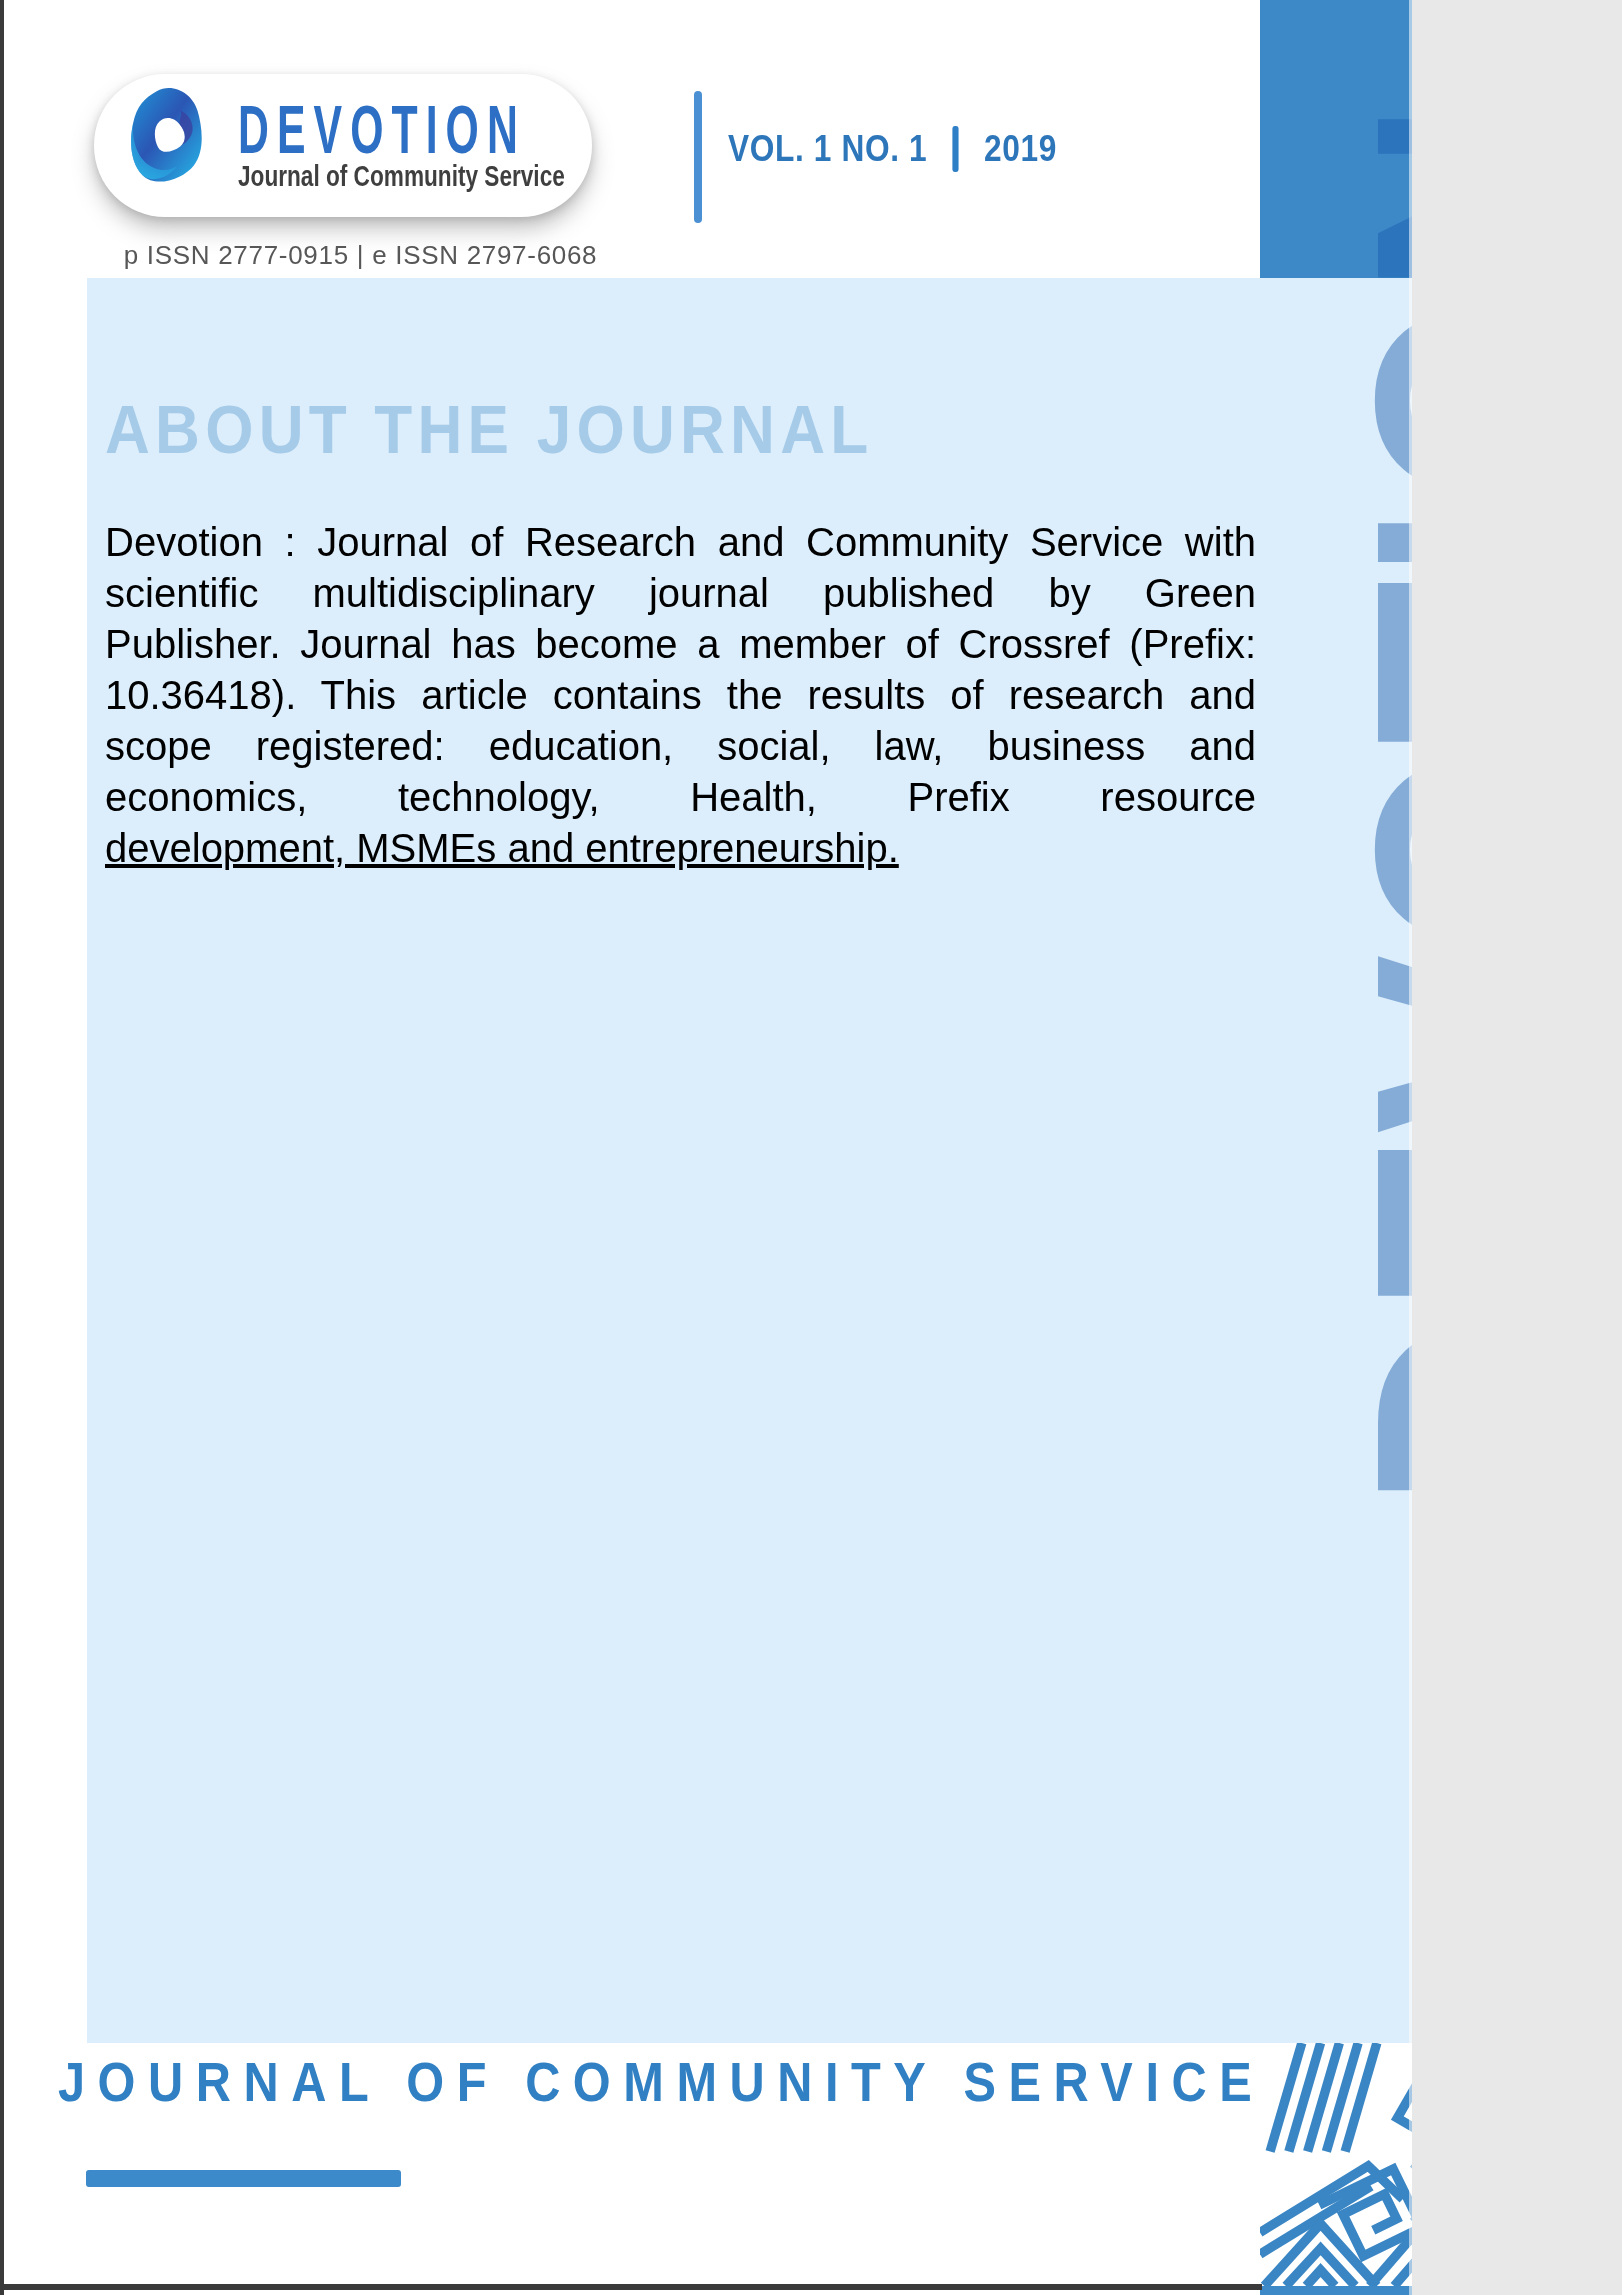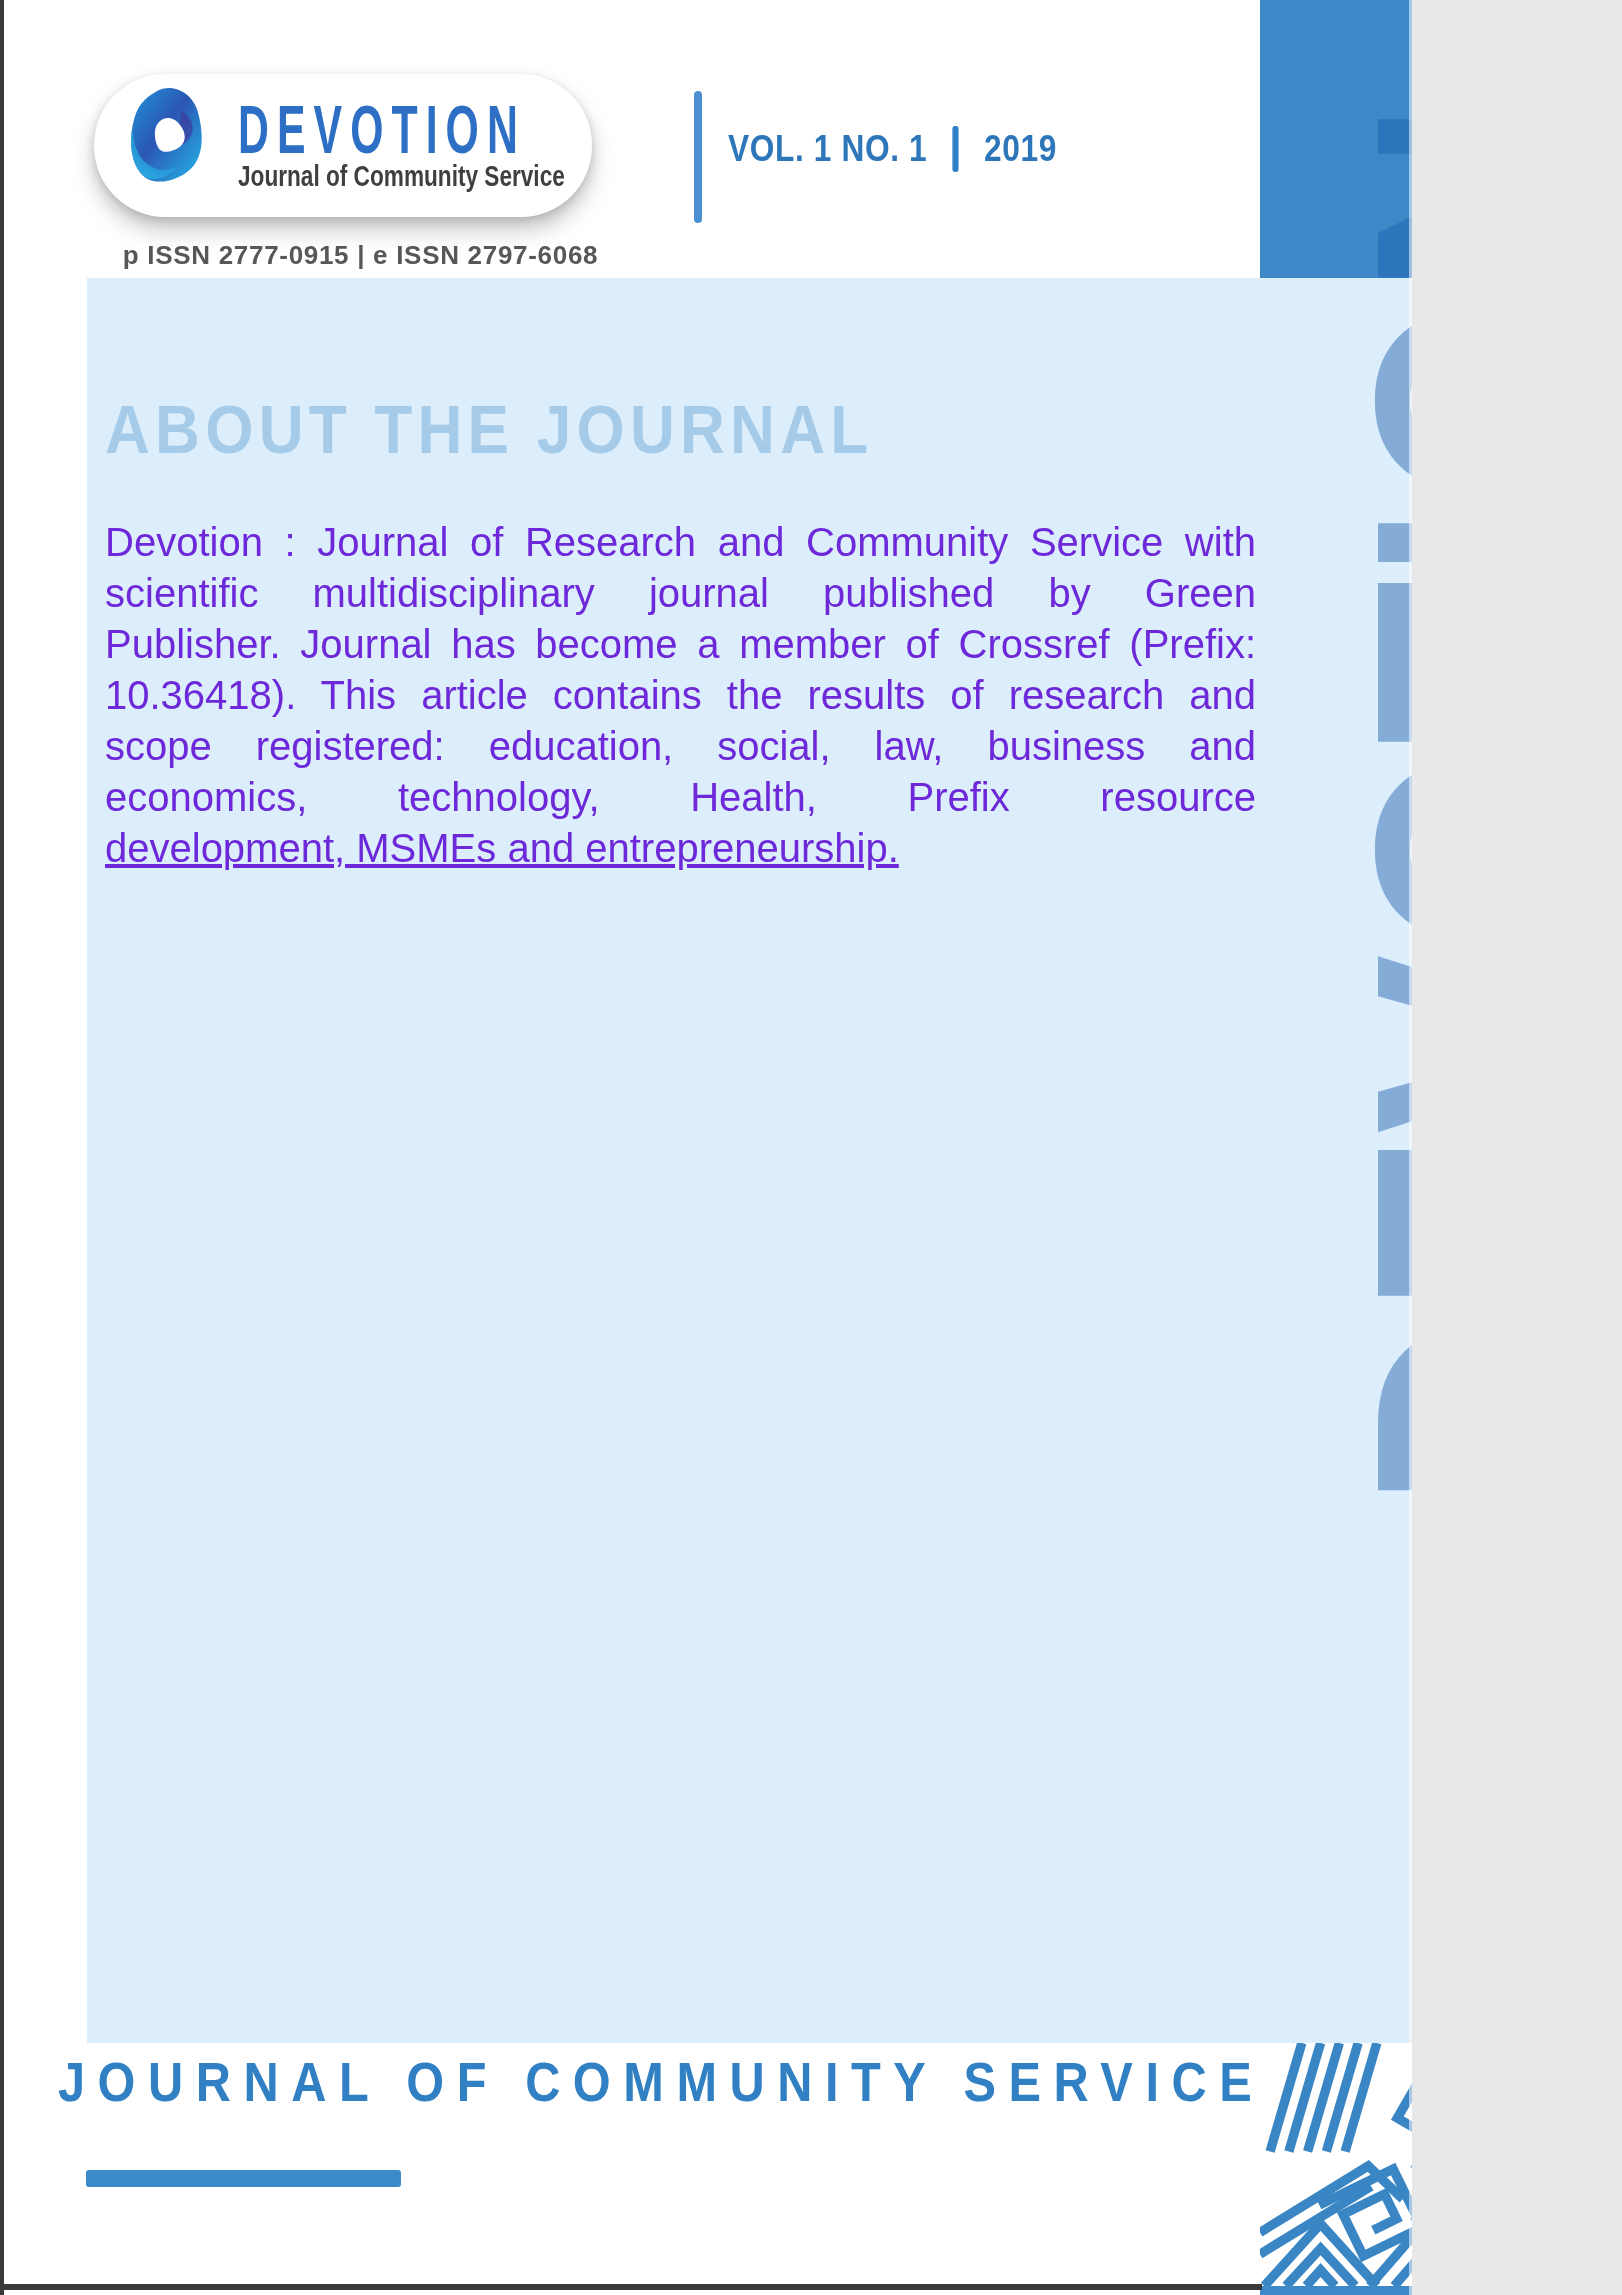--- a/index.html
+++ b/index.html
@@ -24,37 +24,37 @@
   .logo-title{
     position:absolute;left:144px;top:21px;font-size:69px;font-weight:bold;color:#2d6fc4;
     letter-spacing:13px;line-height:1;transform:scaleX(.62);transform-origin:left top;white-space:nowrap;
   }
   .logo-subtitle{
     position:absolute;left:144px;top:88px;font-size:29px;font-weight:bold;color:#3f3f3f;
     line-height:1;transform:scaleX(.78);transform-origin:left top;white-space:nowrap;
   }
   .issn-line{
     position:absolute;left:108px;top:242px;width:505px;text-align:center;z-index:5;
-    font-size:26px;font-weight:bold;color:#575757;letter-spacing:0.7px;line-height:1;white-space:nowrap;
+    font-size:26px;font-weight:normal;color:#575757;letter-spacing:0.7px;line-height:1;white-space:nowrap;
   }
   .vol-bar{position:absolute;left:694px;top:91px;width:8px;height:132px;background:#4a90d2;border-radius:4.3px;z-index:5;}
   .vol-row{
     position:absolute;left:728px;top:123px;height:51px;display:flex;align-items:center;gap:29px;z-index:5;
     transform:scaleX(.88);transform-origin:left center;white-space:nowrap;
   }
   .vol-text{font-size:36px;font-weight:bold;color:#2e76ba;letter-spacing:0.7px;line-height:1;}
   .vol-sep{width:6.5px;height:46px;background:#2e7fc6;border-radius:2.9px;}
   
   .about-heading{
     position:absolute;left:105px;top:395px;z-index:5;font-size:69px;font-weight:bold;color:#a6cbe9;
     letter-spacing:5.8px;line-height:1;transform:scaleX(.9);transform-origin:left top;white-space:nowrap;
   }
   .about-paragraph{
     position:absolute;left:105px;top:517px;width:1151px;z-index:5;
-    font-size:40px;color:#6d28d9;line-height:51px;
+    font-size:40px;color:#000000;line-height:51px;
   }
   .pline{text-align:justify;text-align-last:justify;white-space:normal;}
   .pline.last{text-align-last:left;text-decoration:underline;}
   
   .footer-title{
     position:absolute;left:58px;top:2054px;z-index:5;font-size:56px;font-weight:bold;color:#3080c3;
     letter-spacing:14.4px;line-height:1;transform:scaleX(.87);transform-origin:left top;white-space:nowrap;
   }
   .footer-underline{position:absolute;left:86px;top:2170px;width:315px;height:17.3px;background:#3d8acb;border-radius:2.9px;z-index:5;}
   .maze{position:absolute;left:1260px;top:2043px;width:290px;height:243px;z-index:4;}

